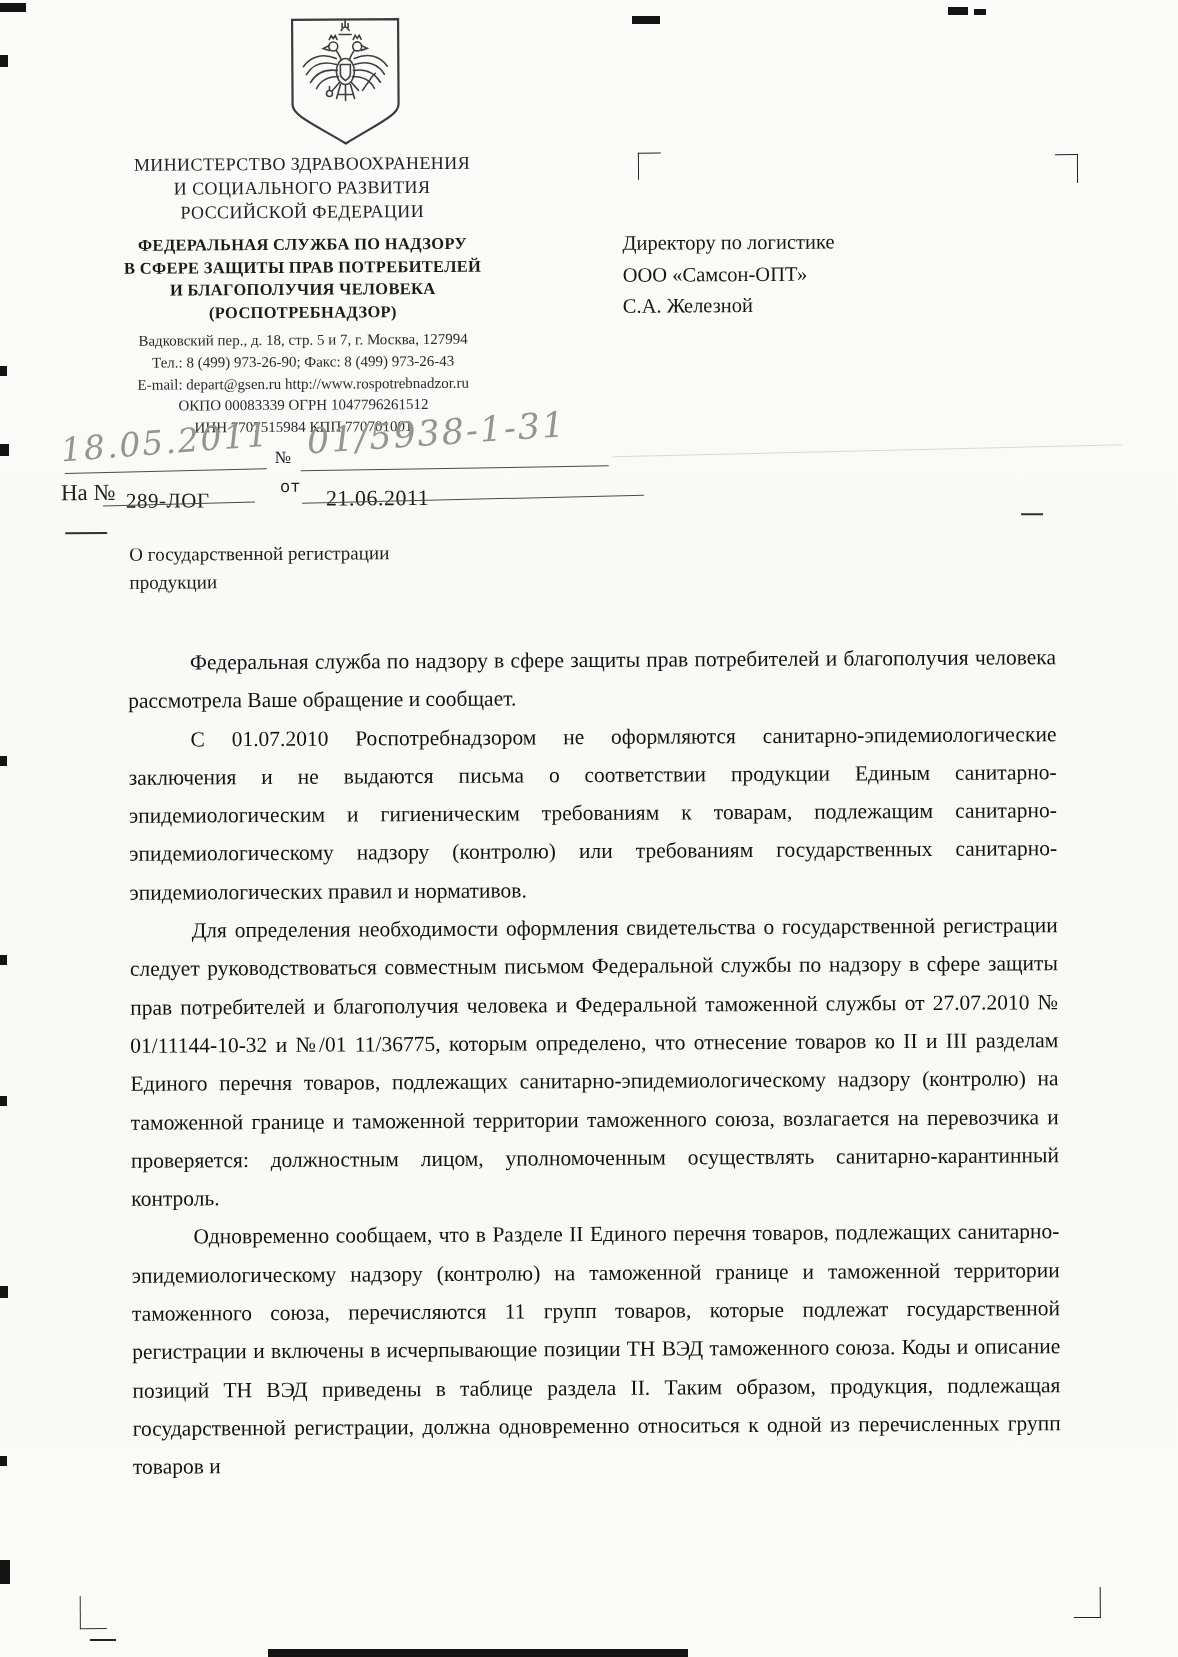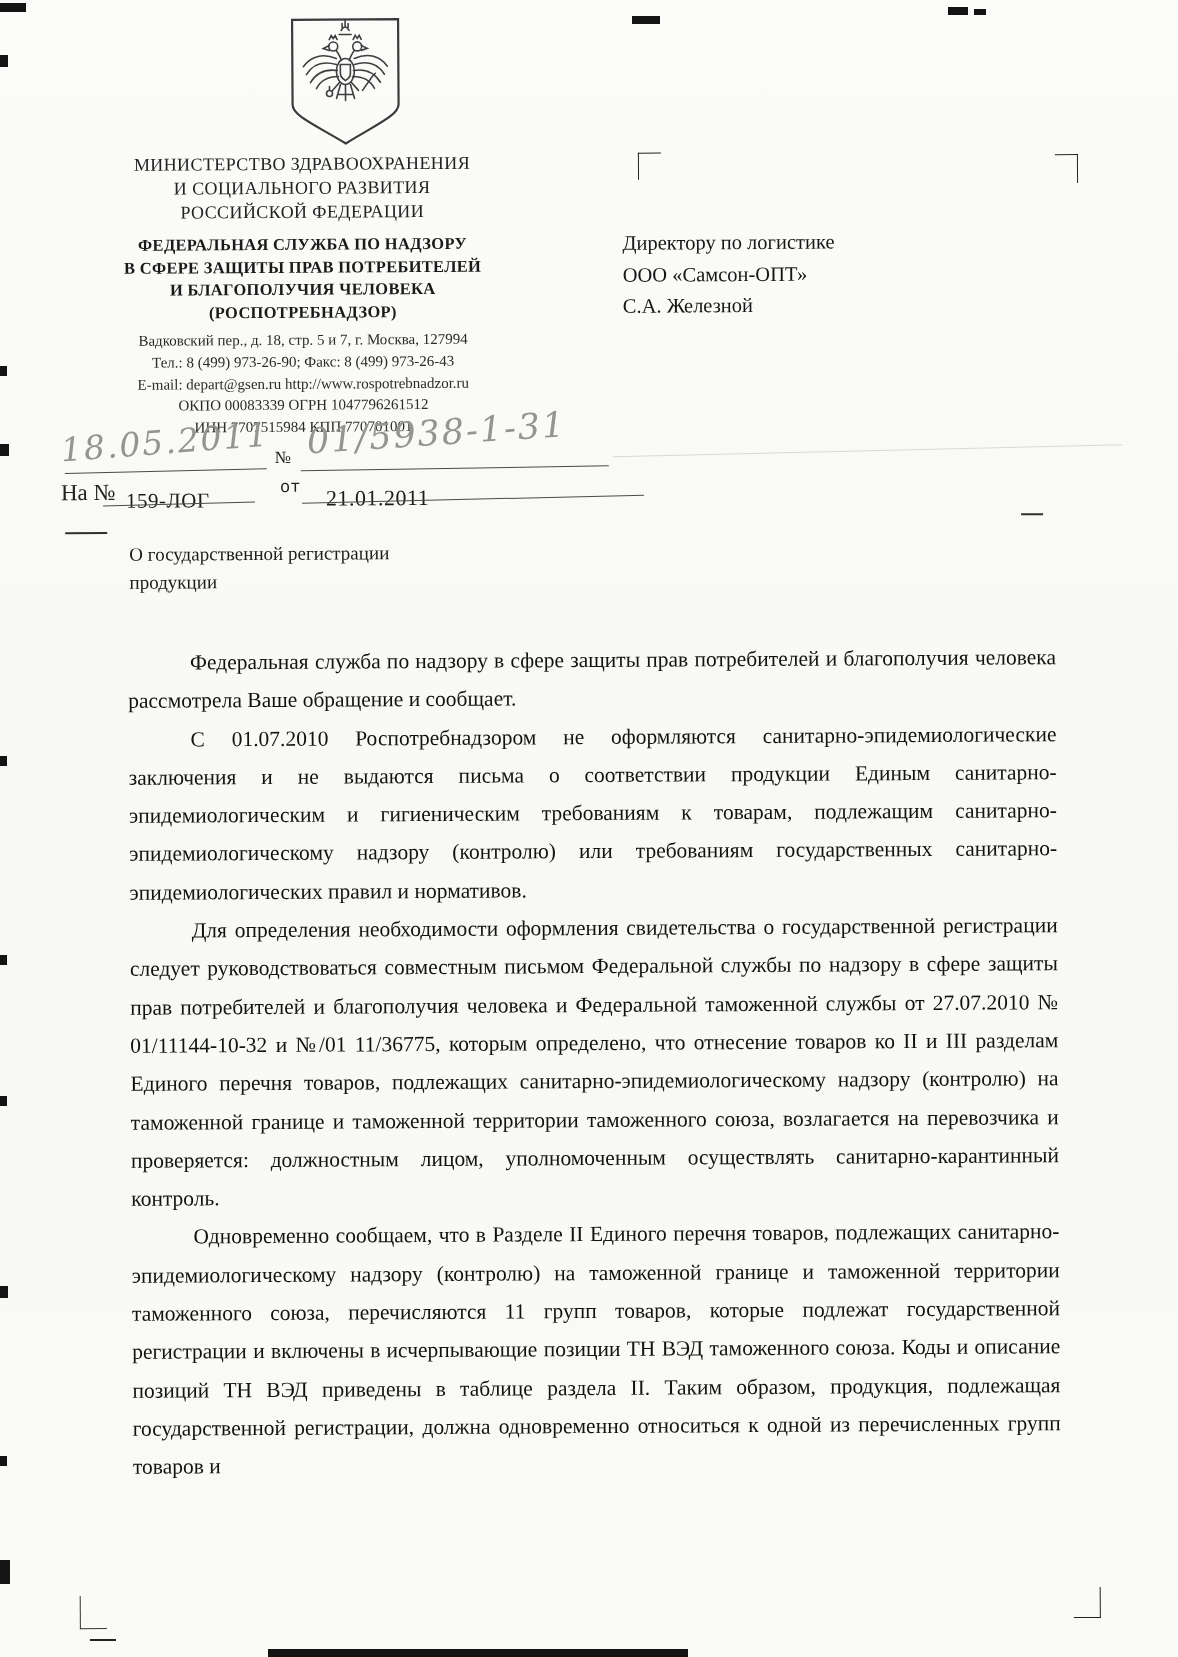--- a/index.html
+++ b/index.html
@@ -140,24 +140,24 @@
     </div>
 
     <div class="abs hand hand-date">18.05.2011</div>
     <div class="abs rline line-date"></div>
     <div class="abs num-label">№</div>
     <div class="abs rline line-num"></div>
     <div class="abs line-num-ext"></div>
     <div class="abs hand hand-num">01/5938-1-31</div>
 
     <div class="abs na-label">На №</div>
-    <div class="abs reply-num">159-ЛОГ</div>
+    <div class="abs reply-num">289-ЛОГ</div>
     <div class="abs rline line-reply"></div>
     <div class="abs ot-label">от</div>
-    <div class="abs reply-date">21.01.2011</div>
+    <div class="abs reply-date">21.06.2011</div>
     <div class="abs rline line-otdate"></div>
     <div class="abs dash dash-left"></div>
     <div class="abs dash dash-right"></div>
 
     <div class="abs corner corner-tl"></div>
     <div class="abs corner corner-tr"></div>
 
     <div class="abs recipient">
       <div>Директору по логистике</div>
       <div>ООО «Самсон-ОПТ»</div>

